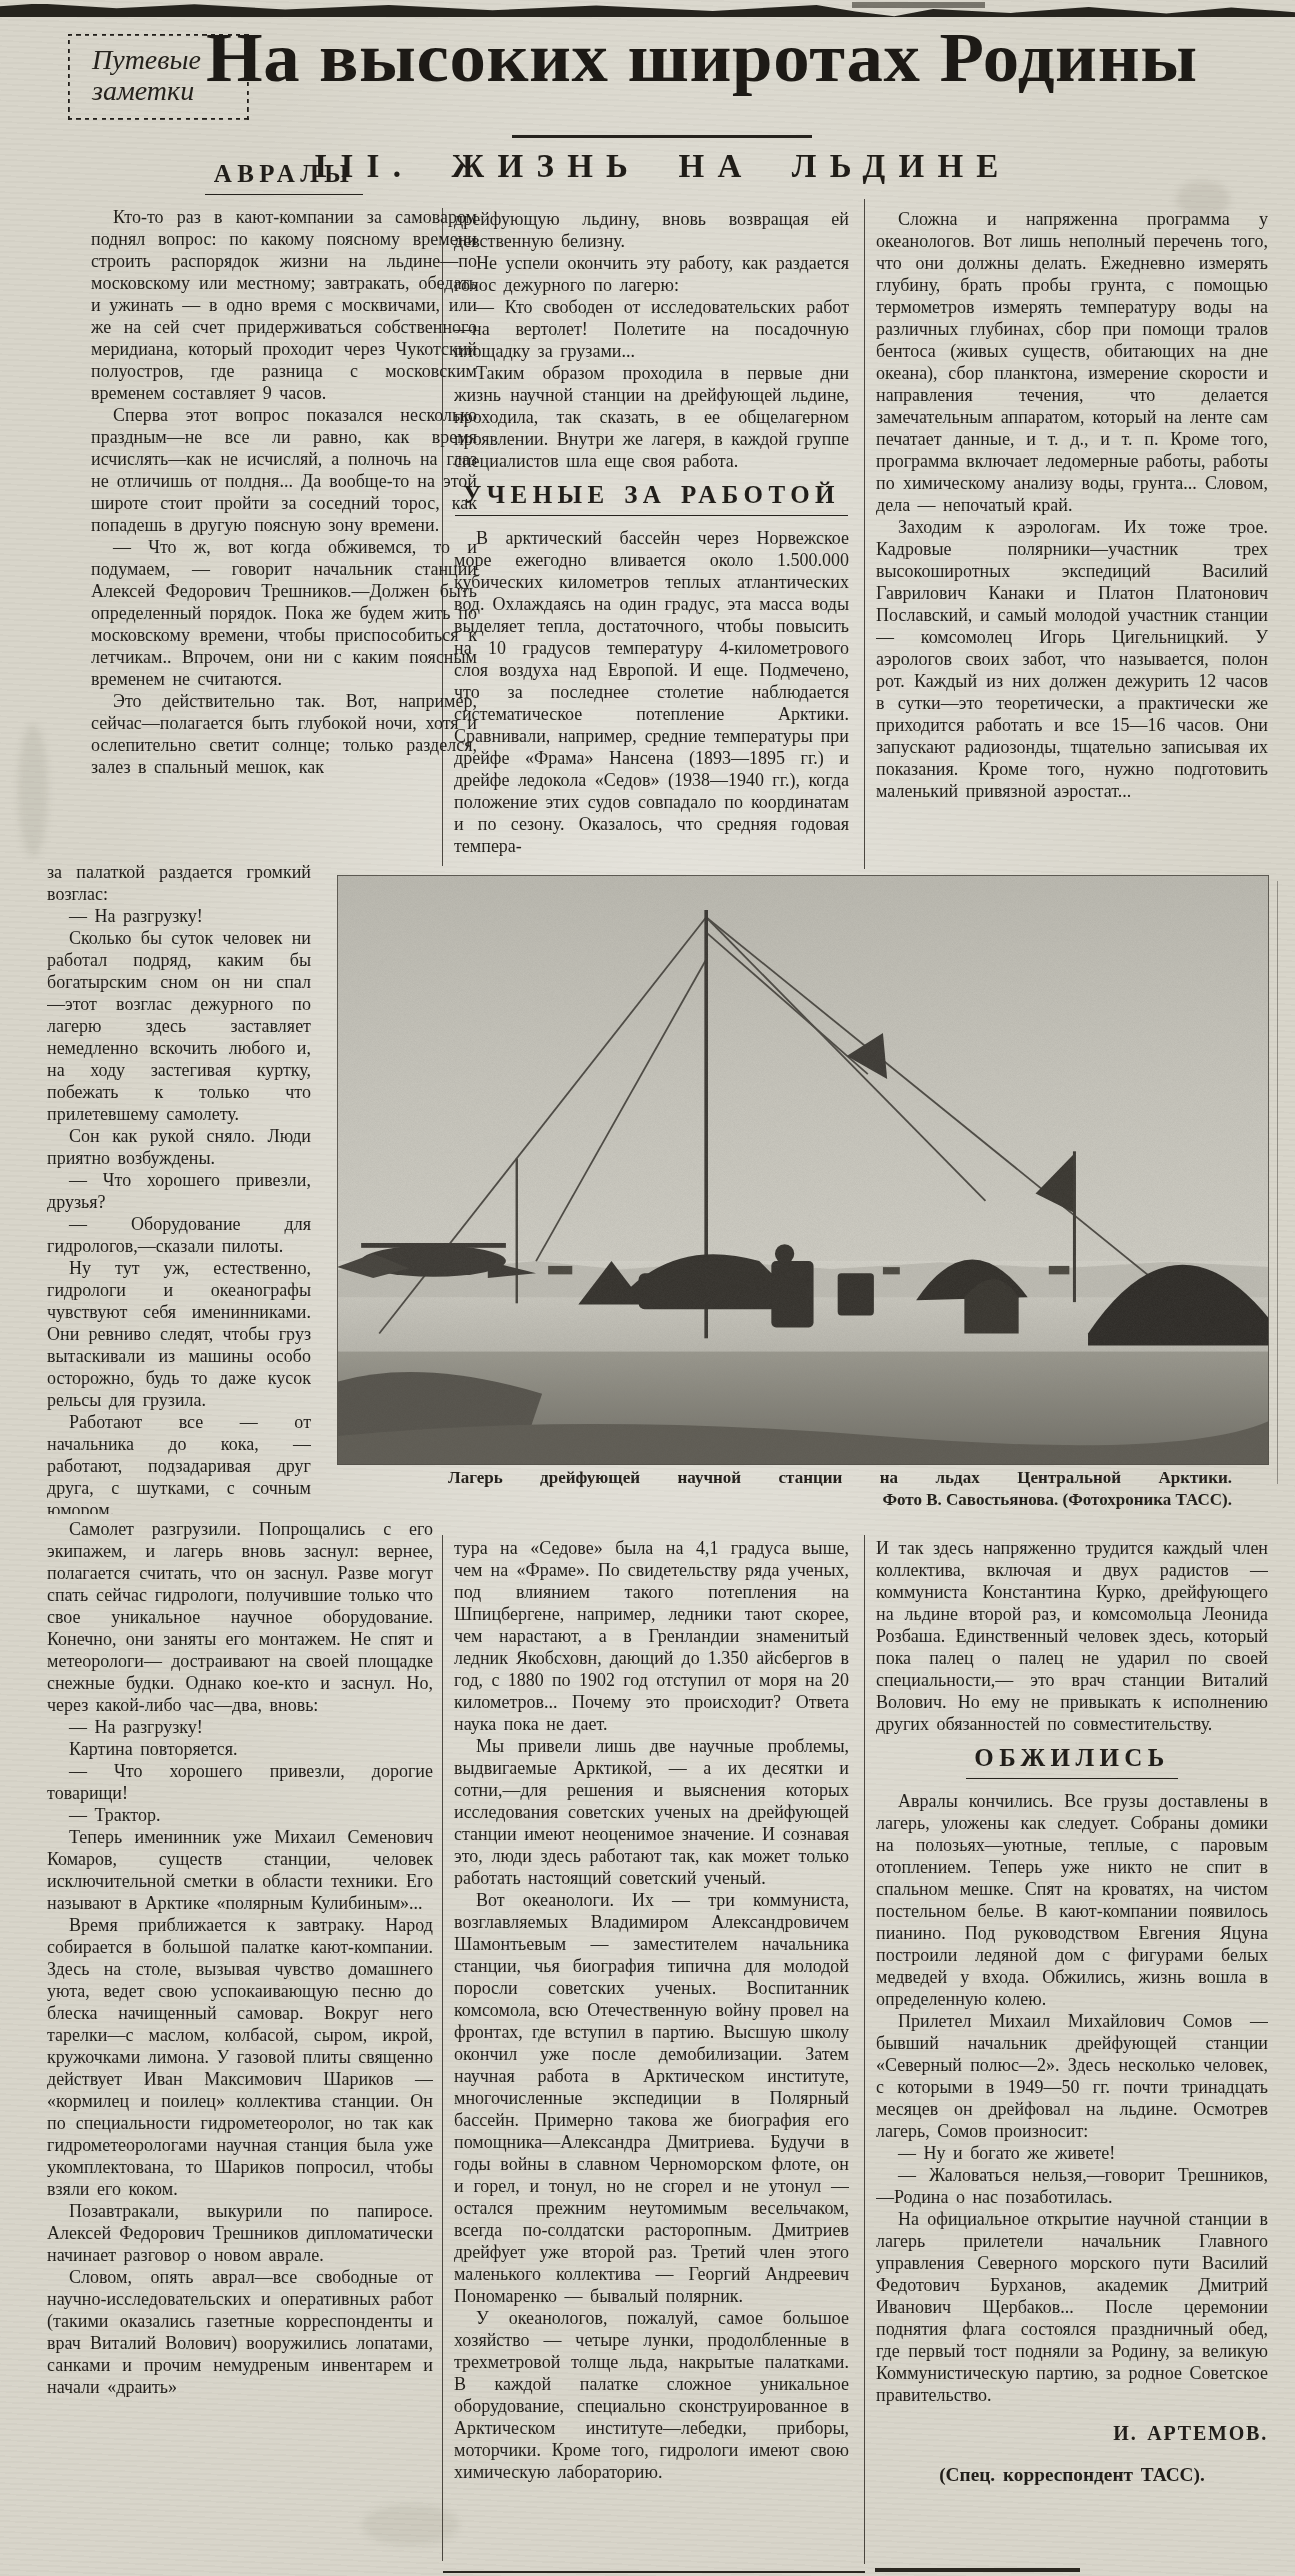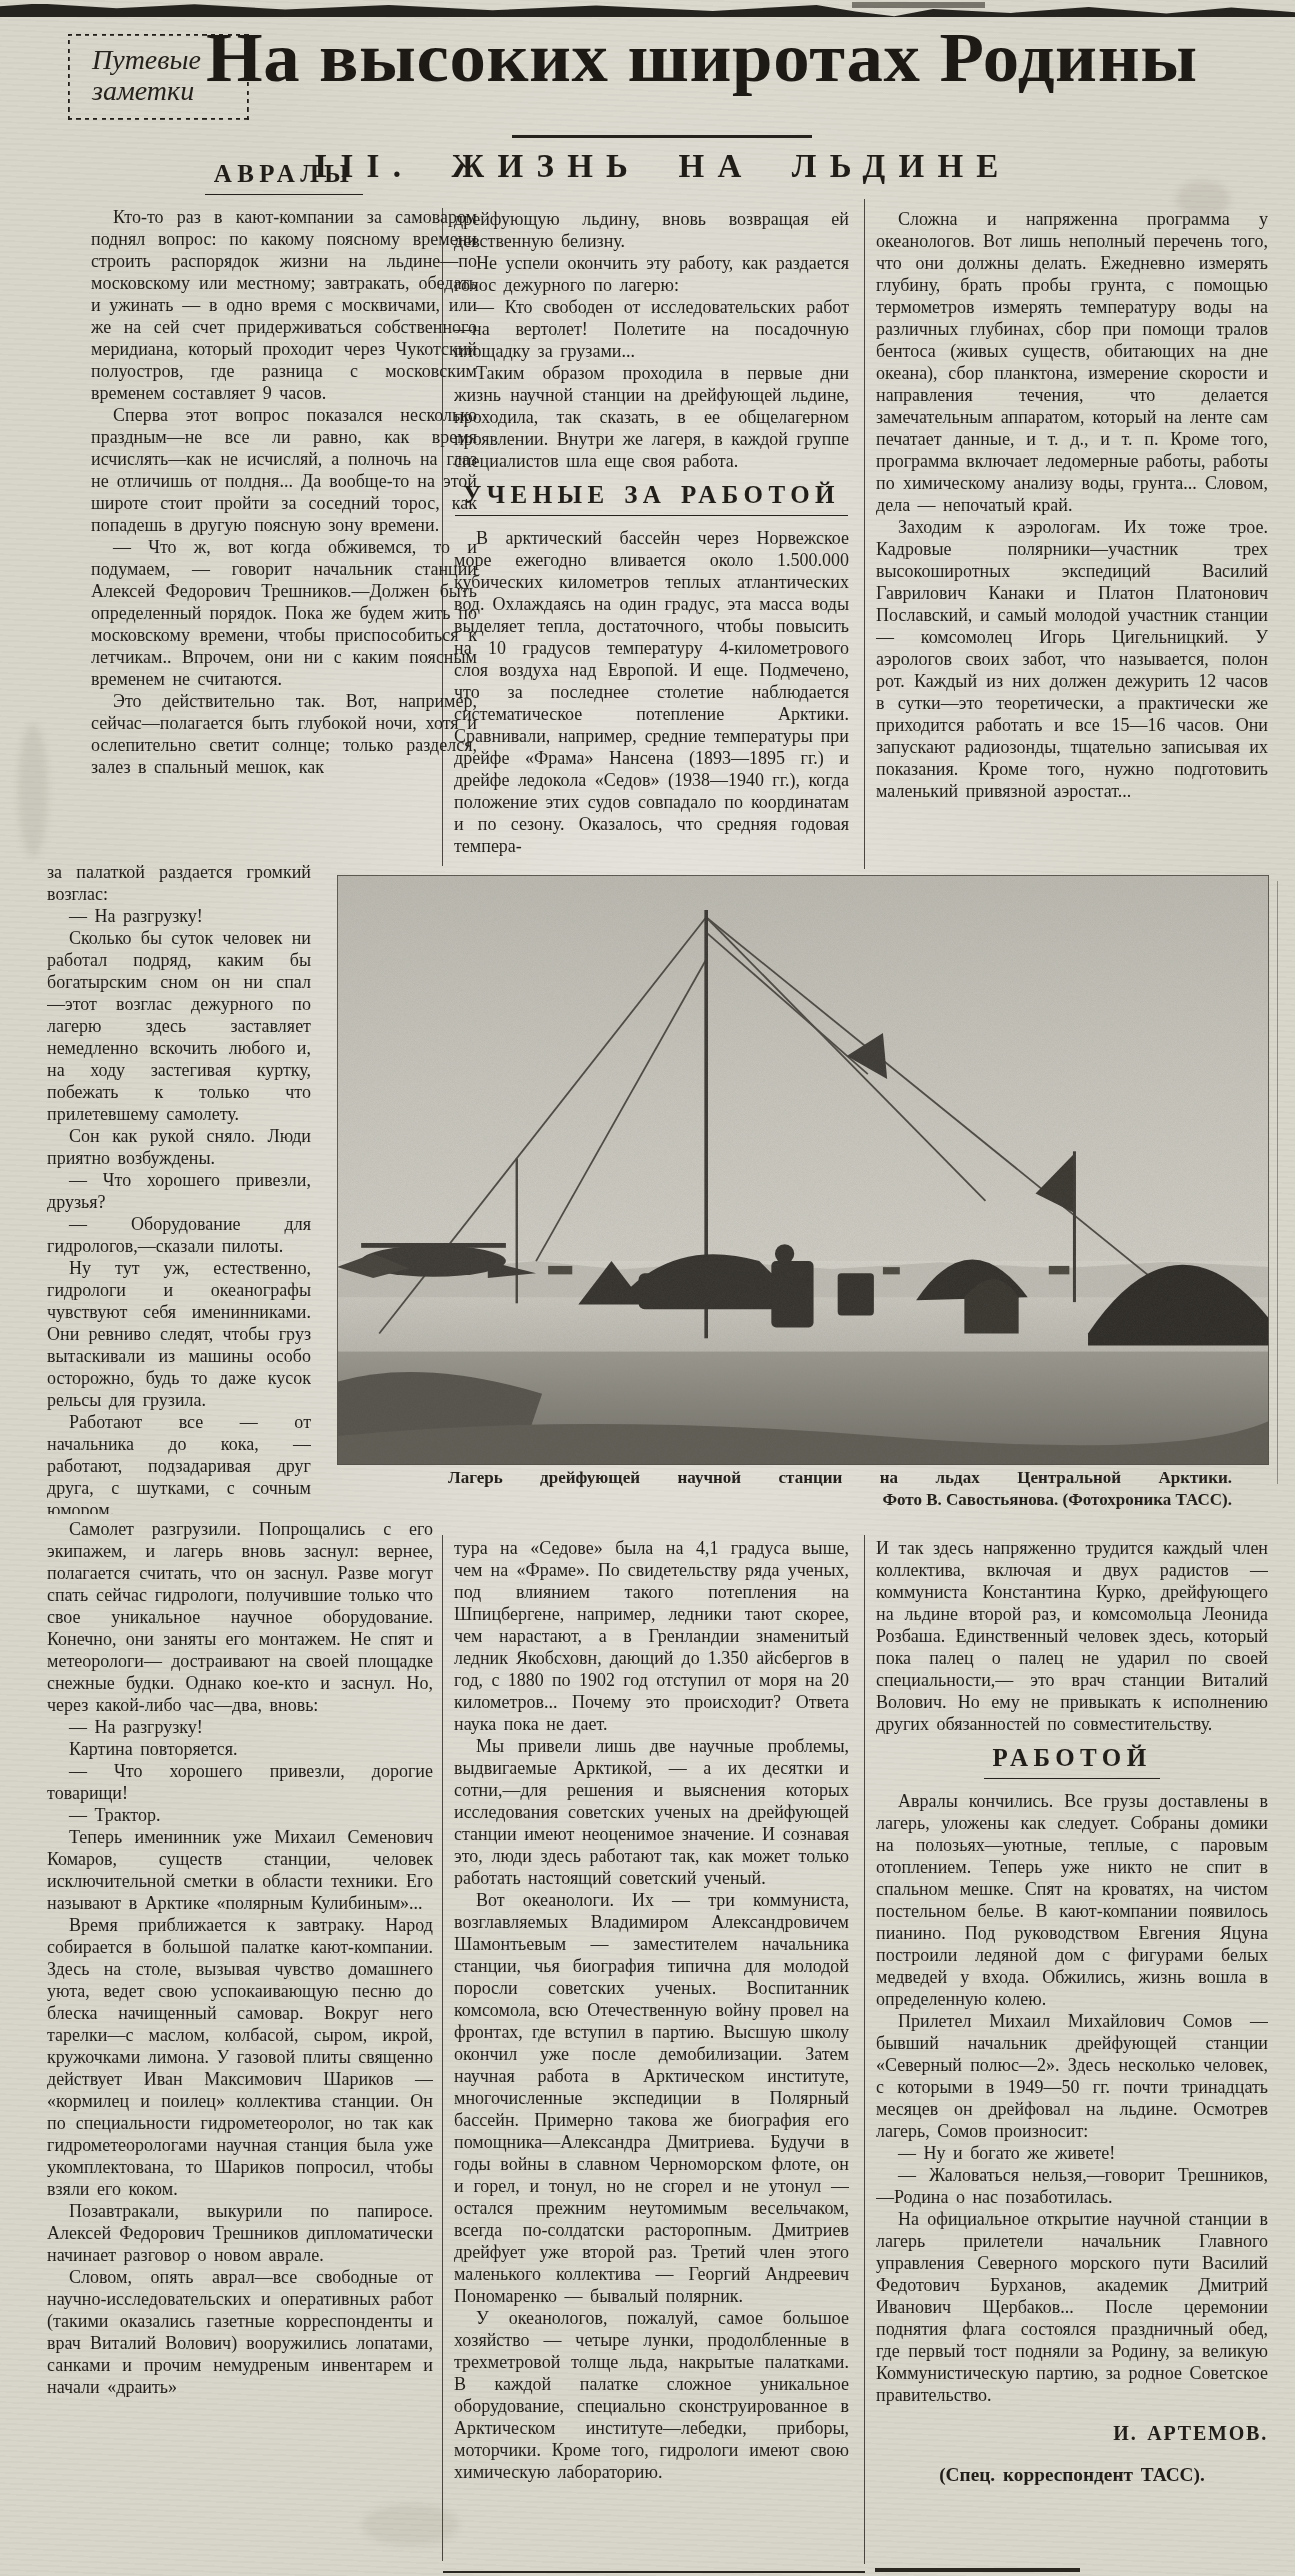--- a/index.html
+++ b/index.html
@@ -205,21 +205,21 @@
 
   <div class="col" style="left:454px;top:1537px;width:395px;height:1033px;">
     <p class="cont">тура на «Седове» была на 4,1 градуса выше, чем на «Фраме». По свидетельству ряда ученых, под влиянием такого потепления на Шпицбергене, например, ледники тают скорее, чем нарастают, а в Гренландии знаменитый ледник Якобсховн, дающий до 1.350 айсбергов в год, с 1880 по 1902 год отступил от моря на 20 километров... Почему это происходит? Ответа наука пока не дает.</p>
     <p class="p">Мы привели лишь две научные проблемы, выдвигаемые Арктикой, — а их десятки и сотни,—для решения и выяснения которых исследования советских ученых на дрейфующей станции имеют неоценимое значение. И сознавая это, люди здесь работают так, как может только работать настоящий советский ученый.</p>
     <p class="p">Вот океанологи. Их — три коммуниста, возглавляемых Владимиром Александровичем Шамонтьевым — заместителем начальника станции, чья биография типична для молодой поросли советских ученых. Воспитанник комсомола, всю Отечественную войну провел на фронтах, где вступил в партию. Высшую школу окончил уже после демобилизации. Затем научная работа в Арктическом институте, многочисленные экспедиции в Полярный бассейн. Примерно такова же биография его помощника—Александра Дмитриева. Будучи в годы войны в славном Черноморском флоте, он и горел, и тонул, но не сгорел и не утонул — остался прежним неутомимым весельчаком, всегда по-солдатски расторопным. Дмитриев дрейфует уже второй раз. Третий член этого маленького коллектива — Георгий Андреевич Пономаренко — бывалый полярник.</p>
     <p class="p">У океанологов, пожалуй, самое большое хозяйство — четыре лунки, продолбленные в трехметровой толще льда, накрытые палатками. В каждой палатке сложное уникальное оборудование, специально сконструированное в Арктическом институте—лебедки, приборы, моторчики. Кроме того, гидрологи имеют свою химическую лабораторию.</p>
   </div>
 
   <div class="col" style="left:876px;top:1537px;width:392px;height:1033px;">
     <p class="cont">И так здесь напряженно трудится каждый член коллектива, включая и двух радистов — коммуниста Константина Курко, дрейфующего на льдине второй раз, и комсомольца Леонида Розбаша. Единственный человек здесь, который пока палец о палец не ударил по своей специальности,— это врач станции Виталий Волович. Но ему не привыкать к исполнению других обязанностей по совместительству.</p>
-    <div class="h2wrap"><span class="h2">РАБОТОЙ</span></div>
+    <div class="h2wrap"><span class="h2">ОБЖИЛИСЬ</span></div>
     <p class="p">Авралы кончились. Все грузы доставлены в лагерь, уложены как следует. Собраны домики на полозьях—уютные, теплые, с паровым отоплением. Теперь уже никто не спит в спальном мешке. Спят на кроватях, на чистом постельном белье. В кают-компании появилось пианино. Под руководством Евгения Яцуна построили ледяной дом с фигурами белых медведей у входа. Обжились, жизнь вошла в определенную колею.</p>
     <p class="p">Прилетел Михаил Михайлович Сомов — бывший начальник дрейфующей станции «Северный полюс—2». Здесь несколько человек, с которыми в 1949—50 гг. почти тринадцать месяцев он дрейфовал на льдине. Осмотрев лагерь, Сомов произносит:</p>
     <p class="p">— Ну и богато же живете!</p>
     <p class="p">— Жаловаться нельзя,—говорит Трешников,—Родина о нас позаботилась.</p>
     <p class="p">На официальное открытие научной станции в лагерь прилетели начальник Главного управления Северного морского пути Василий Федотович Бурханов, академик Дмитрий Иванович Щербаков... После церемонии поднятия флага состоялся праздничный обед, где первый тост подняли за Родину, за великую Коммунистическую партию, за родное Советское правительство.</p>
     <p class="sig1">И. АРТЕМОВ.</p>
     <p class="sig2">(Спец. корреспондент ТАСС).</p>
   </div>
 
   <div class="stain" style="left:1176px;top:181px;width:54px;height:36px;background:rgba(120,112,98,.14);"></div>

